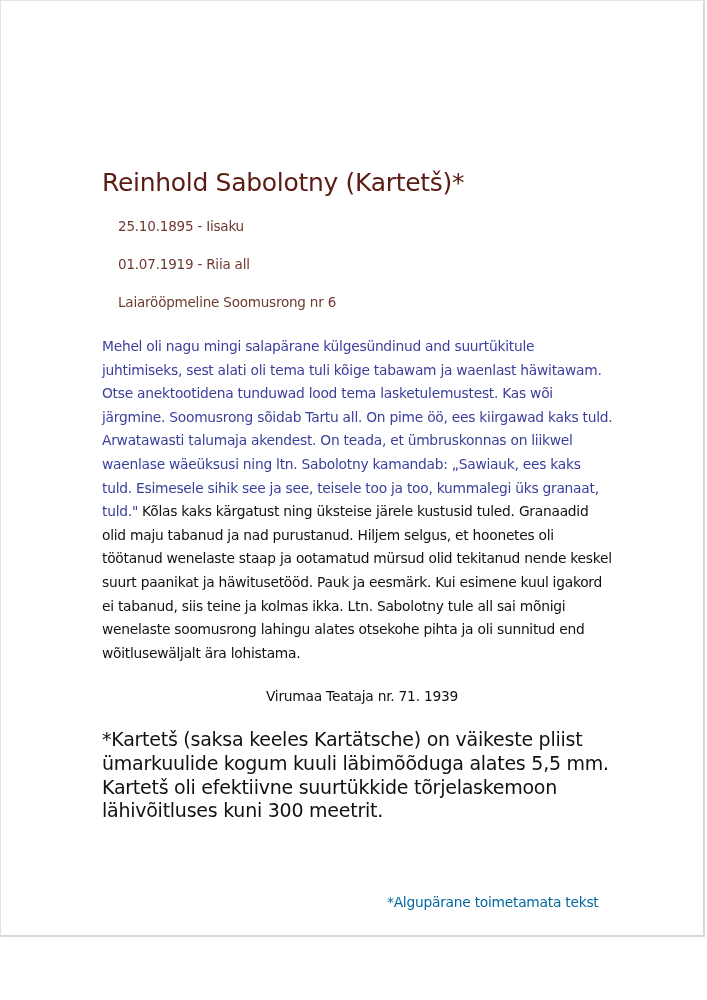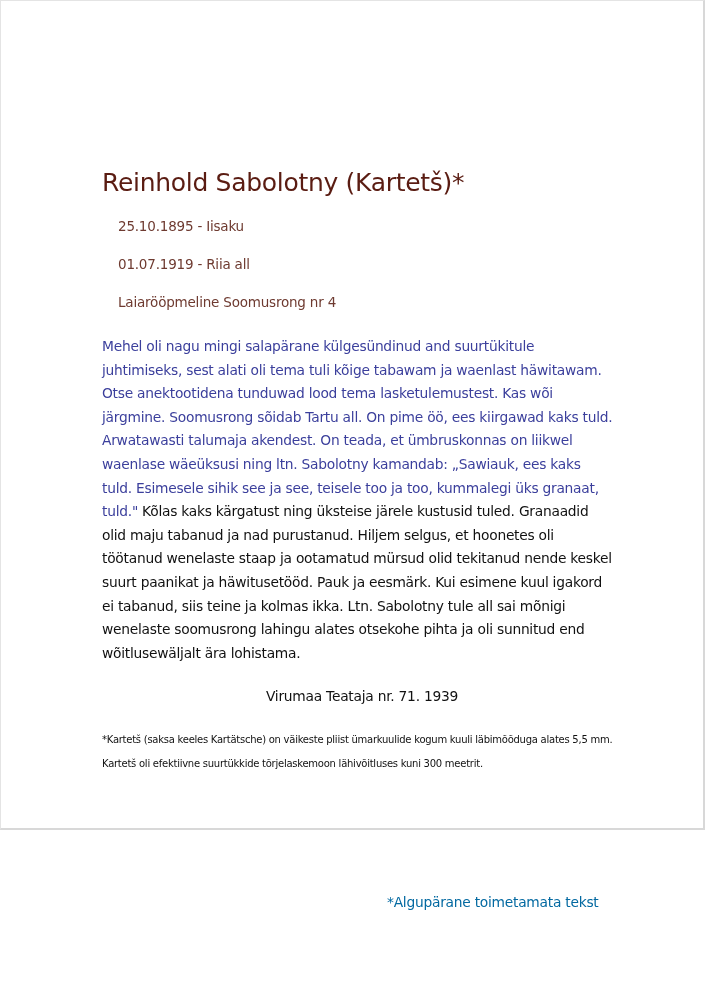--- a/index.html
+++ b/index.html
@@ -12,21 +12,21 @@
       height: 1000px;
       position: relative;
       overflow: hidden;
       font-family: "DejaVu Sans", sans-serif;
     }
     .page {
       position: absolute;
       left: 0;
       top: 0;
       width: 705px;
-      height: 830px;
+      height: 937px;
       border-top: 1px solid #e4e4e4;
       border-left: 1px solid #e4e4e4;
       border-right: 2px solid #d8d8d8;
       border-bottom: 2px solid #d8d8d8;
       box-sizing: border-box;
       background: #ffffff;
     }
     .content {
       position: absolute;
       left: 101px;
@@ -65,21 +65,21 @@
     .source {
       margin: 20px 0 0 0;
       font-size: 13.8px;
       line-height: 23px;
       color: #111111;
       letter-spacing: -0.25px;
       text-align: center;
     }
     .footnote {
       margin: 20px 0 0 0;
-      font-size: 10px;
+      font-size: 19px;
       line-height: 23.6px;
       color: #111111;
       letter-spacing: -0.25px;
       width: 512px;
     }
     .disclaimer {
       position: absolute;
       left: 386px;
       top: 891px;
       font-size: 13.8px;
@@ -91,20 +91,20 @@
   </style>
 </head>
 <body>
 
 <div class="page">
   <div class="content">
     <h1 class="title">Reinhold Sabolotny (Kartetš)*</h1>
     <div class="meta-block">
       <p class="meta">25.10.1895 - Iisaku</p>
       <p class="meta">01.07.1919 - Riia all</p>
-      <p class="meta">Laiarööpmeline Soomusrong nr 4</p>
+      <p class="meta">Laiarööpmeline Soomusrong nr 6</p>
     </div>
     <p class="body-para"><span class="quote">Mehel oli nagu mingi salapärane külgesündinud and suurtükitule juhtimiseks, sest alati oli tema tuli kõige tabawam ja waenlast häwitawam. Otse anektootidena tunduwad lood tema lasketulemustest. Kas wõi järgmine. Soomusrong sõidab Tartu all. On pime öö, ees kiirgawad kaks tuld. Arwatawasti talumaja akendest. On teada, et ümbruskonnas on liikwel waenlase wäeüksusi ning ltn. Sabolotny kamandab: „Sawiauk, ees kaks tuld. Esimesele sihik see ja see, teisele too ja too, kummalegi üks granaat, tuld."</span><span> Kõlas kaks kärgatust ning üksteise järele kustusid tuled. Granaadid olid maju tabanud ja nad purustanud. Hiljem selgus, et hoonetes oli töötanud wenelaste staap ja ootamatud mürsud olid tekitanud nende keskel suurt paanikat ja häwitusetööd. Pauk ja eesmärk. Kui esimene kuul igakord ei tabanud, siis teine ja kolmas ikka. Ltn. Sabolotny tule all sai mõnigi wenelaste soomusrong lahingu alates otsekohe pihta ja oli sunnitud end wõitlusewäljalt ära lohistama.</span></p>
     <p class="source">Virumaa Teataja nr. 71. 1939</p>
     <p class="footnote">*Kartetš (saksa keeles Kartätsche) on väikeste pliist ümarkuulide kogum kuuli läbimõõduga alates 5,5 mm. Kartetš oli efektiivne suurtükkide tõrjelaskemoon lähivõitluses kuni 300 meetrit.</p>
   </div>
   <div class="disclaimer">*Algupärane toimetamata tekst</div>
 </div>
 
 </body></html>

